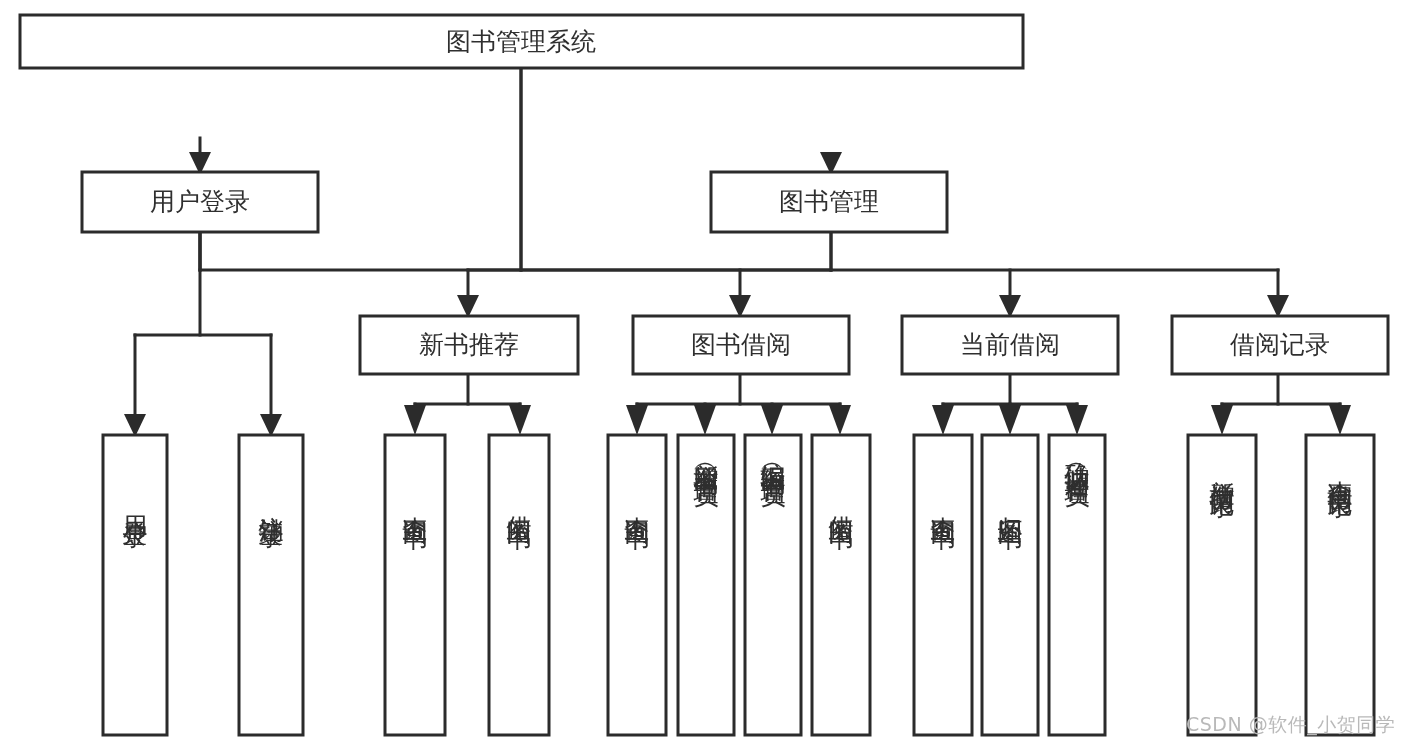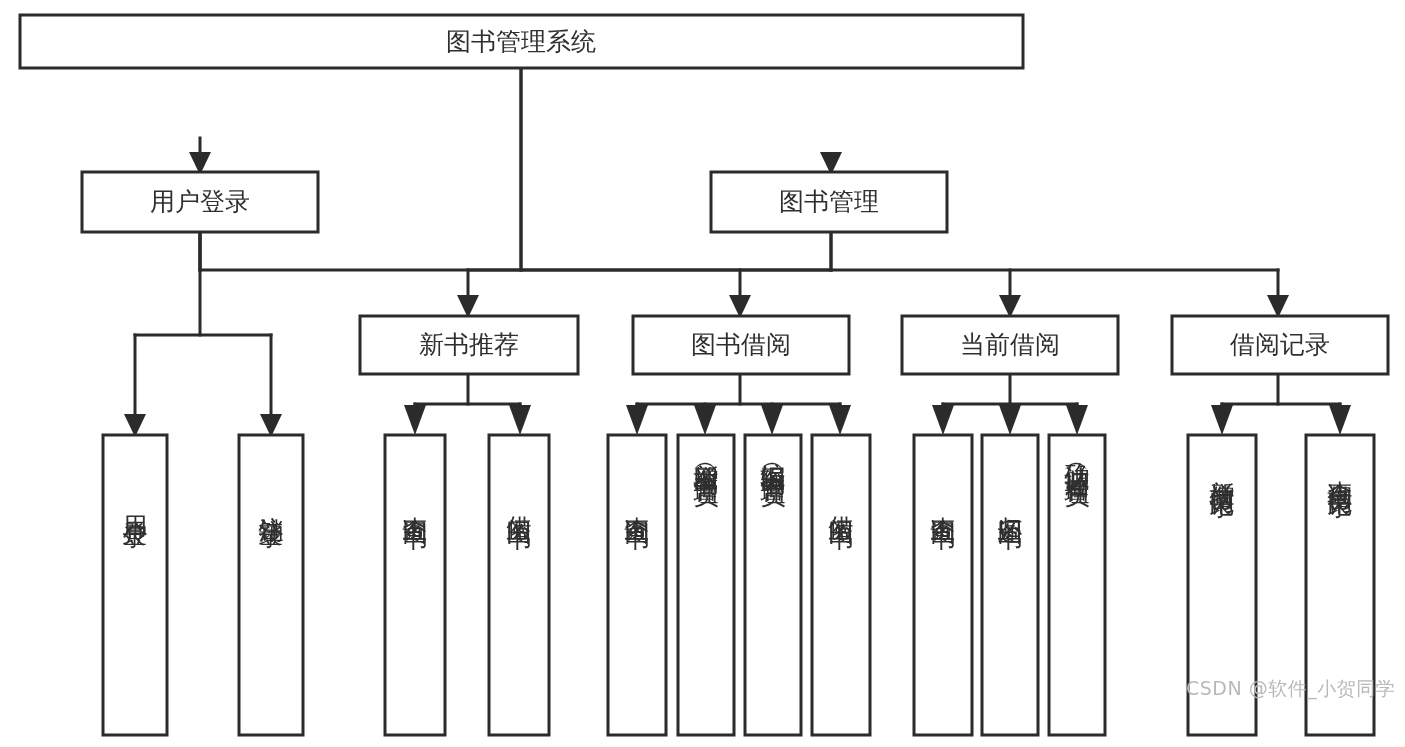--- a/index.html
+++ b/index.html
@@ -59,21 +59,21 @@
     line-height: 1.16;
     letter-spacing: 3px;
     text-align: center;
     white-space: nowrap;
     pointer-events: none;
     transform: translateX(-50%);
   }
   .watermark {
     position: absolute;
     left: 1186px;
-    top: 676px;
+    top: 712px;
     font-family: "DejaVu Sans", "Liberation Sans", sans-serif;
     font-size: 19px;
     color: #b9b9b9;
     white-space: nowrap;
     letter-spacing: 0.5px;
   }
 </style>
 </head>
 <body>
 

